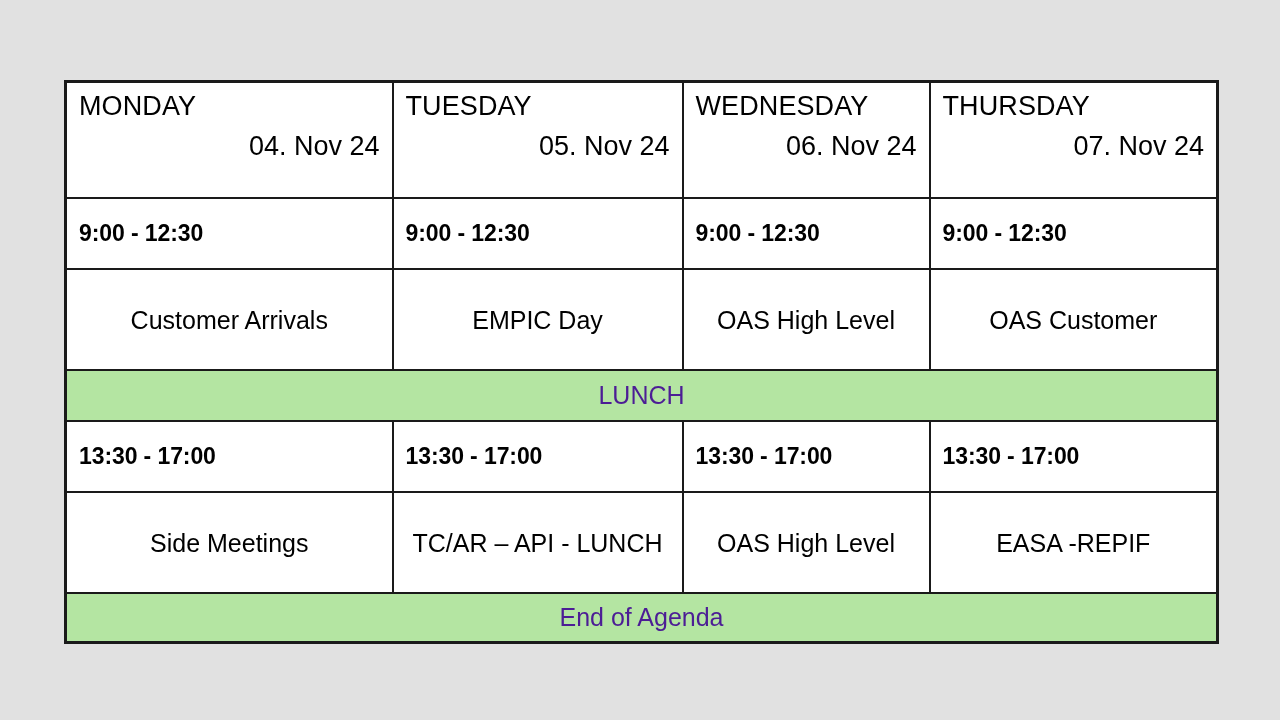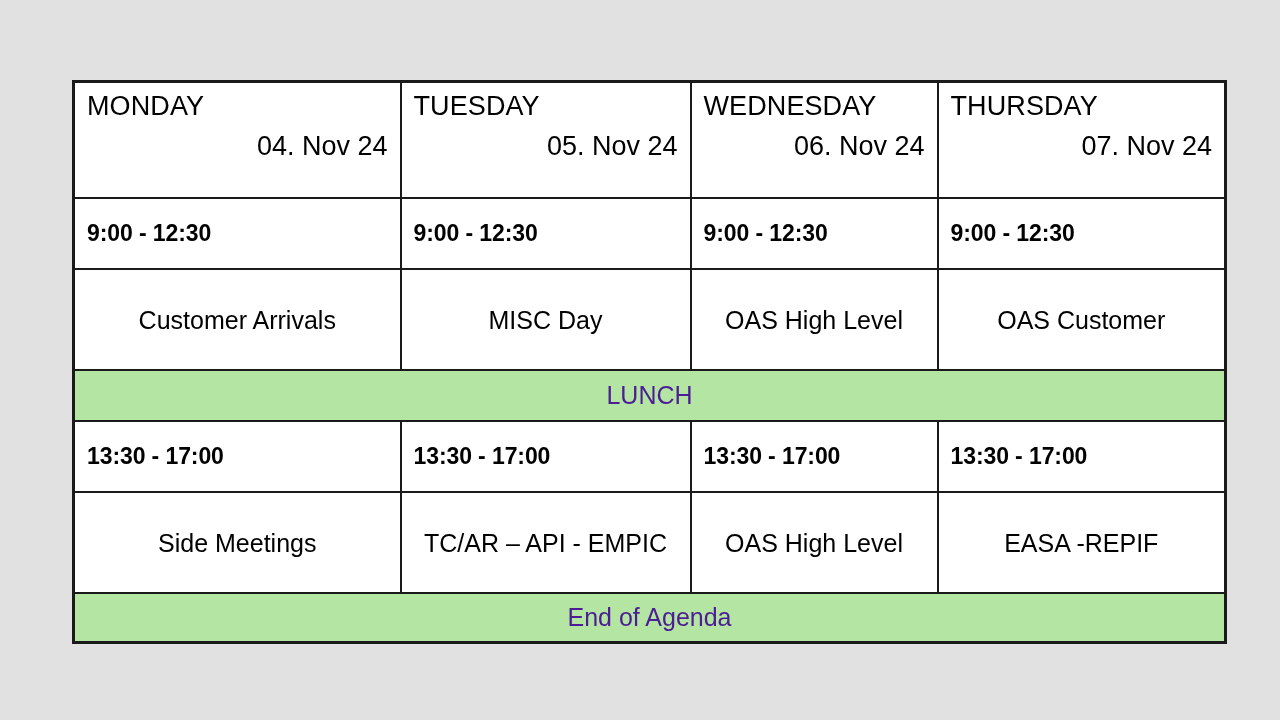--- a/index.html
+++ b/index.html
@@ -13,21 +13,20 @@
     background: #e1e1e1;
     font-family: "Liberation Sans", sans-serif;
     -webkit-font-smoothing: antialiased;
     overflow: hidden;
   }
 
   #slide {
     position: relative;
     width: 1172px;
     height: 720px;
-    margin-left: 8px;
   }
 
   
   #agenda-table {
     position: absolute;
     left: 64px;
     top: 80px;
     width: 1152px;
     border-collapse: collapse;
     table-layout: fixed;
@@ -142,39 +141,39 @@
 
       <tr>
         <td class="time-cell">9:00 - 12:30</td>
         <td class="time-cell">9:00 - 12:30</td>
         <td class="time-cell">9:00 - 12:30</td>
         <td class="time-cell">9:00 - 12:30</td>
       </tr>
 
       <tr>
         <td class="session-cell">Customer Arrivals</td>
-        <td class="session-cell">MISC Day</td>
+        <td class="session-cell">EMPIC Day</td>
         <td class="session-cell">OAS High Level</td>
         <td class="session-cell">OAS Customer</td>
       </tr>
 
       <tr>
         <td class="band-cell" colspan="4">LUNCH</td>
       </tr>
 
       <tr>
         <td class="time-cell">13:30 - 17:00</td>
         <td class="time-cell">13:30 - 17:00</td>
         <td class="time-cell">13:30 - 17:00</td>
         <td class="time-cell">13:30 - 17:00</td>
       </tr>
 
       <tr>
         <td class="session-cell">Side Meetings</td>
-        <td class="session-cell">TC/AR – API - EMPIC</td>
+        <td class="session-cell">TC/AR – API - LUNCH</td>
         <td class="session-cell">OAS High Level</td>
         <td class="session-cell">EASA -REPIF</td>
       </tr>
 
       <tr>
         <td class="band-cell band-end" colspan="4">End of Agenda</td>
       </tr>
 
     </tbody>
   </table>

